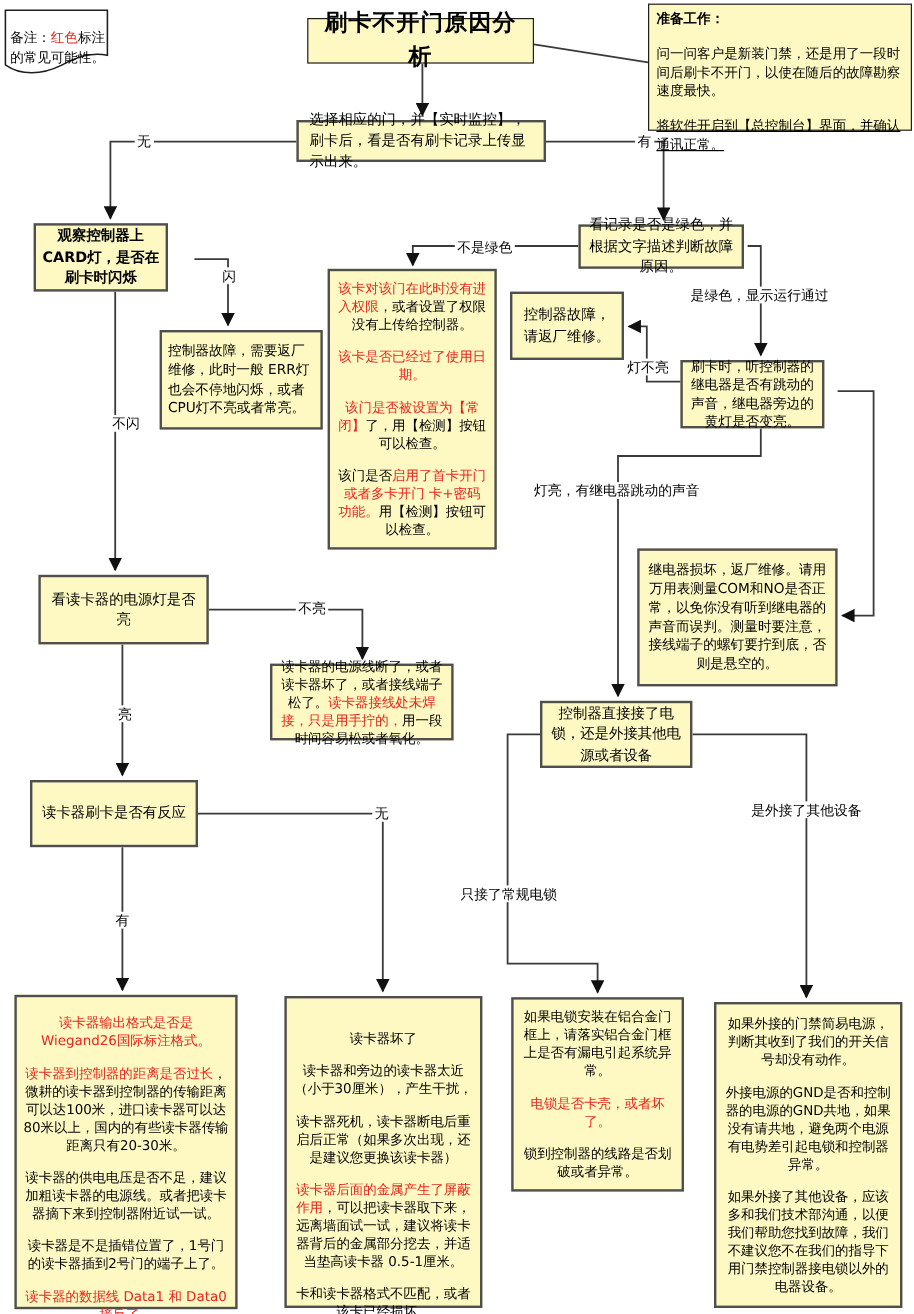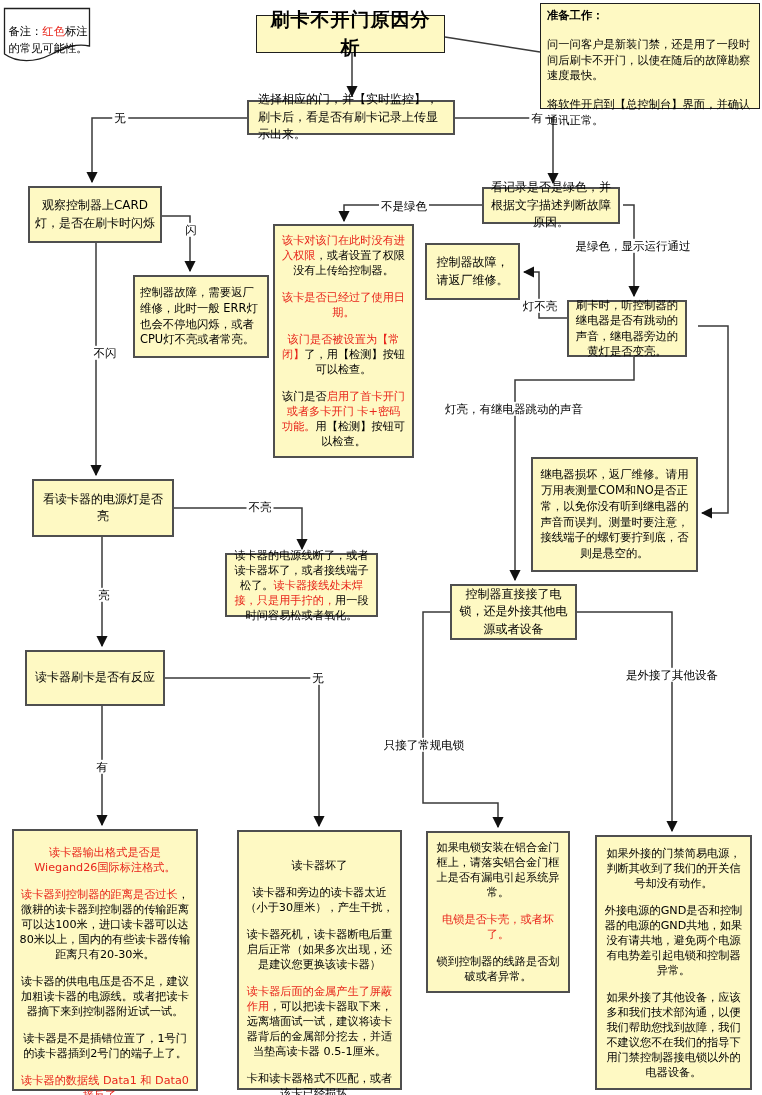--- a/index.html
+++ b/index.html
@@ -20,21 +20,21 @@
   .richbox{flex-direction:column;font-size:11.2px;line-height:1.34;}
   .richbox p{margin:0 0 12px;}
   .richbox p:last-child{margin:0;}
   .padtop1{justify-content:flex-start;padding-top:14px;}
   .padtop2{justify-content:flex-start;padding-top:26px;}
   .red{color:var(--red-text,#e8251b);}
   #title-box{font-size:19px;font-weight:600;letter-spacing:1px;}
   #prep-box{display:block;text-align:left;font-size:11.3px;line-height:1.4;padding:4px 6px;z-index:2;}
   #prep-box .hd{font-weight:bold;margin:0 0 13px;}
   #prep-box p{margin:0 0 13px;}
-  #prep-box p:last-child{margin:0;}
+  #prep-box p:last-child{margin:0;text-decoration:underline;}
   .lbl{
     position:absolute;transform:translate(-50%,-50%);background:#fff;
     padding:0 2px;z-index:3;font-size:11.5px;white-space:nowrap;line-height:1.25;
   }
   .lbl.multiline{white-space:pre-line;text-align:center;}
   #note-text{
     position:absolute;left:8px;top:13px;width:80px;z-index:3;
     font-size:11.3px;line-height:1.45;text-align:center;
   }
 </style>
@@ -78,21 +78,21 @@
   <div class="box thinborder" id="title-box" style="left:256px;top:15px;width:189px;height:38px;">刷卡不开门原因分析</div>
 
   <div class="box thinborder" id="prep-box" style="left:540px;top:3px;width:220px;height:106px;">
     <div class="hd">准备工作：</div>
     <p>问一问客户是新装门禁，还是用了一段时间后刷卡不开门，以使在随后的故障勘察速度最快。</p>
     <p>将软件开启到【总控制台】界面，并确认通讯正常。</p>
   </div>
 
   <div class="box leftalign" style="left:247px;top:100px;width:208px;height:35px;padding-left:9px;">选择相应的门，并【实时监控】，刷卡后，看是否有刷卡记录上传显示出来。</div>
 
-  <div class="box" style="left:28px;top:186px;width:134px;height:57px;">观察控制器上CARD灯，是否在刷卡时闪烁</div>
+  <div class="box" style="left:28px;top:186px;width:112px;height:57px;font-weight:bold;">观察控制器上CARD灯，是否在刷卡时闪烁</div>
 
   <div class="box leftalign" style="left:133px;top:275px;width:136px;height:83px;font-size:11.4px;line-height:1.38;">控制器故障，需要返厂维修，此时一般 ERR灯也会不停地闪烁，或者CPU灯不亮或者常亮。</div>
 
   <div class="box" style="left:482px;top:187px;width:138px;height:37px;">看记录是否是绿色，并根据文字描述判断故障原因。</div>
 
   <div class="box" style="left:425px;top:243px;width:95px;height:57px;">控制器故障，请返厂维修。</div>
 
   <div class="box richbox" style="left:273px;top:224px;width:141px;height:234px;">
       <p><span class="red">该卡对该门在此时没有进入权限</span><span>，或者设置了权限没有上传给控制器。</span></p>
       <p><span class="red">该卡是否已经过了使用日期。</span></p>

